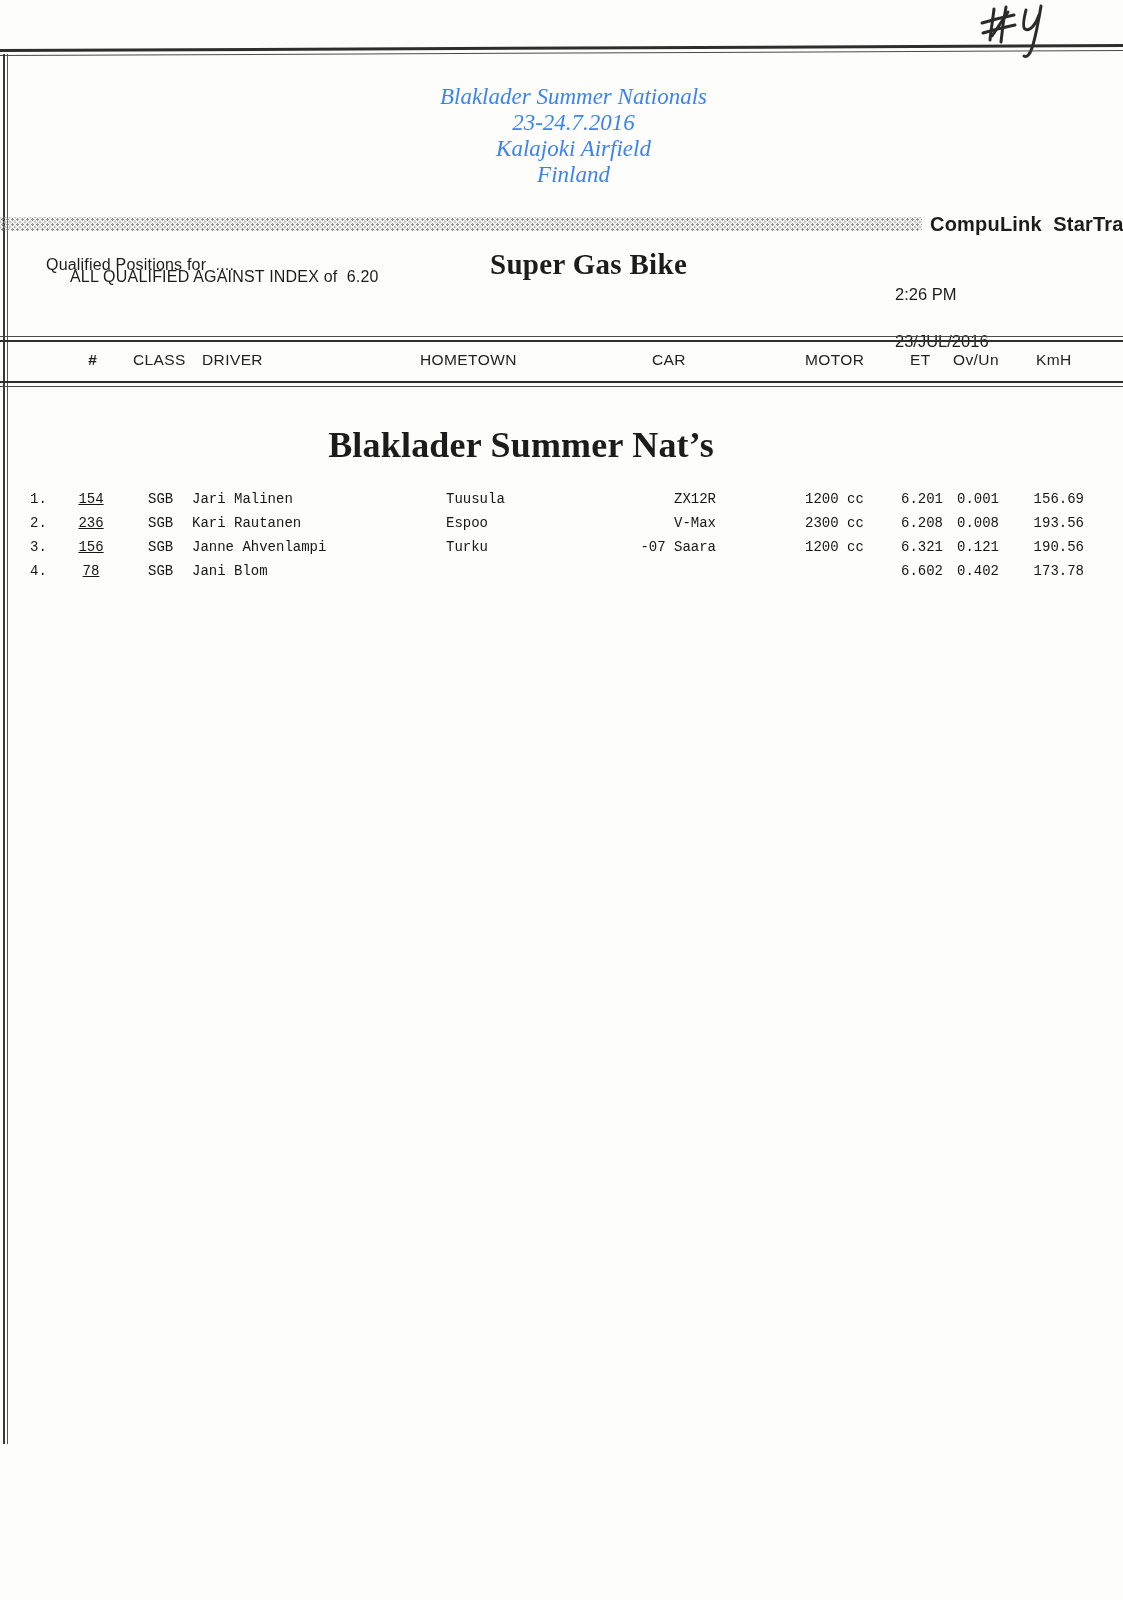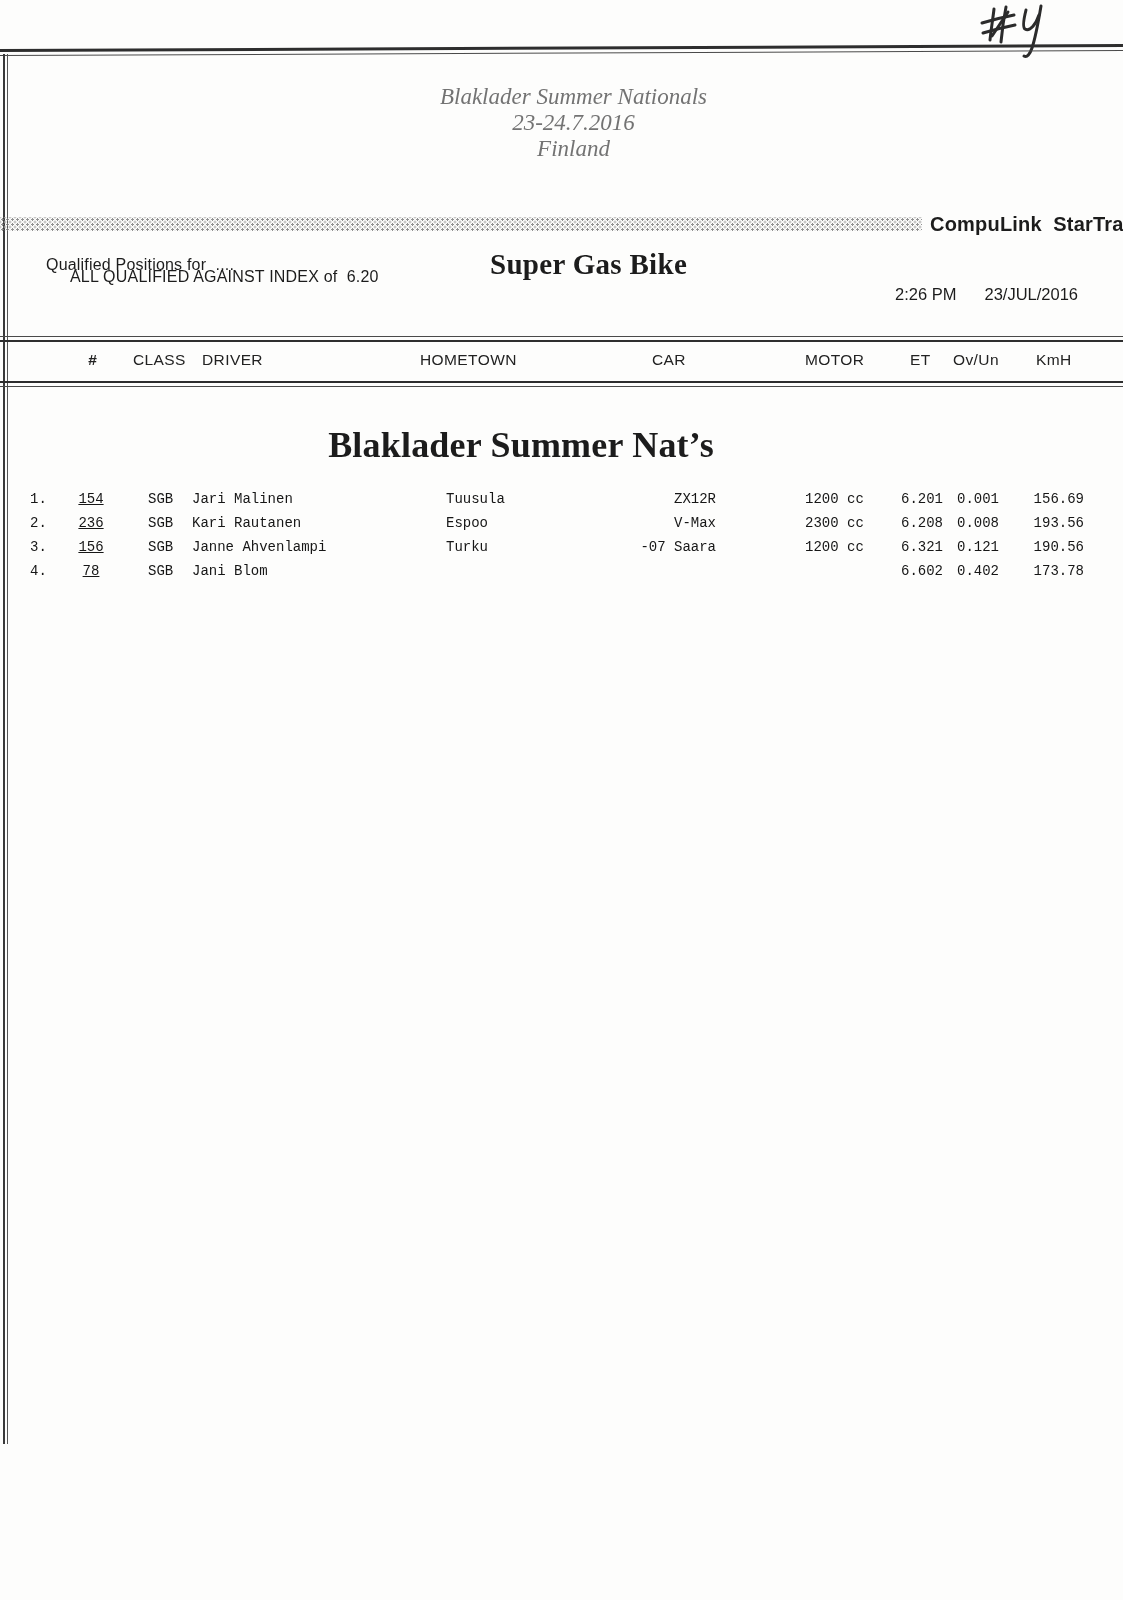--- a/index.html
+++ b/index.html
@@ -45,21 +45,21 @@
 
   
   .event-header {
     position: absolute;
     left: 24px; right: 0; top: 84px;
     text-align: center;
     font-family: "Liberation Serif", serif;
     font-style: italic;
     font-size: 23px;
     line-height: 26px;
-    color: #737373;
+    color: #3b82f6;
   }
 
   
   .halftone {
     position: absolute;
     left: 0; top: 217px;
     width: 922px; height: 14px;
     background-image:
       radial-gradient(circle, #7f7f7f 1px, rgba(0,0,0,0) 1.15px),
       radial-gradient(circle, #a9a9a9 1px, rgba(0,0,0,0) 1.15px);
@@ -91,20 +91,21 @@
     font-family: "Liberation Serif", serif;
     font-weight: 700;
     font-size: 29px;
     letter-spacing: .3px;
   }
   .time-date {
     position: absolute;
     left: 895px; top: 285px;
     display: flex; gap: 28px;
     font-size: 16.5px;
+    flex-direction: column;
   }
 
   
   .thead-rule-top {
     position: absolute;
     left: 0; top: 336px; width: 1123px; height: 6px;
     border-top: 1px solid #4a4a4a;
     border-bottom: 2px solid #2e2e2e;
   }
   .thead-rule-bottom {
@@ -177,20 +178,21 @@
       </g>
     </svg>
   </div>
 
   <div class="top-rule"></div>
   <div class="left-rule"></div>
 
   <div class="event-header">
     <div>Blaklader Summer Nationals</div>
     <div>23-24.7.2016</div>
+    <div>Kalajoki Airfield</div>
     <div>Finland</div>
   </div>
 
   <div class="halftone"></div>
   <div class="system-name">CompuLink  StarTrak</div>
 
   <div class="info-line qual-line1">Qualified Positions for  ....</div>
   <div class="info-line qual-line2">ALL QUALIFIED AGAINST INDEX of  6.20</div>
 
   <div class="category-title">Super Gas Bike</div>

